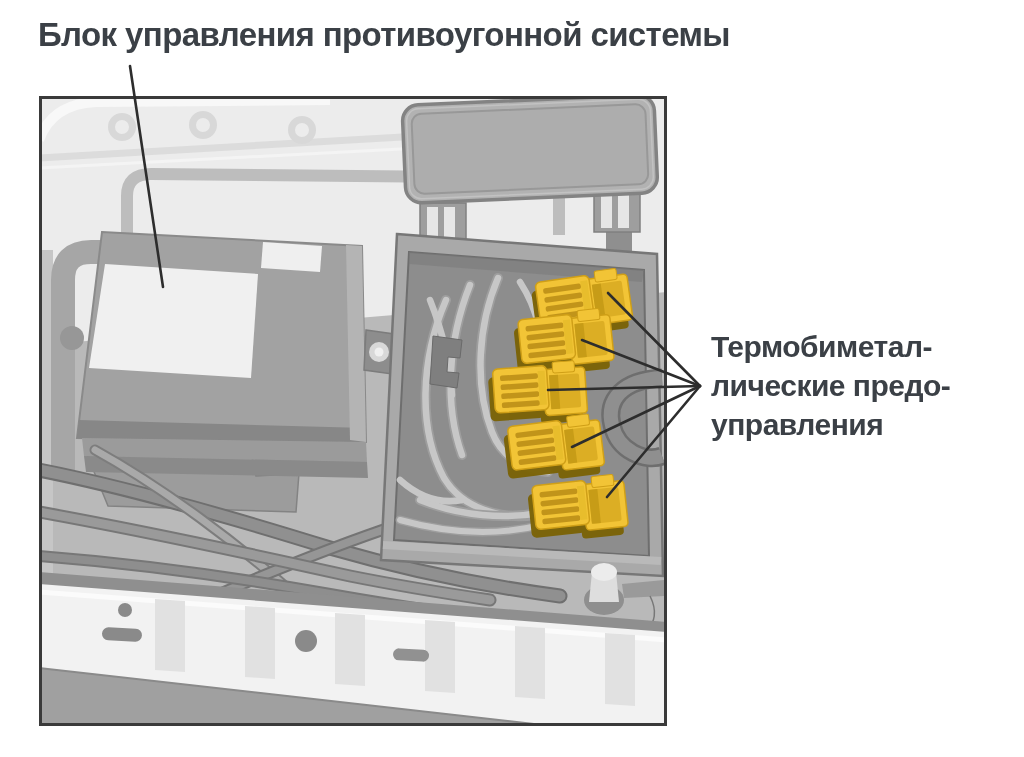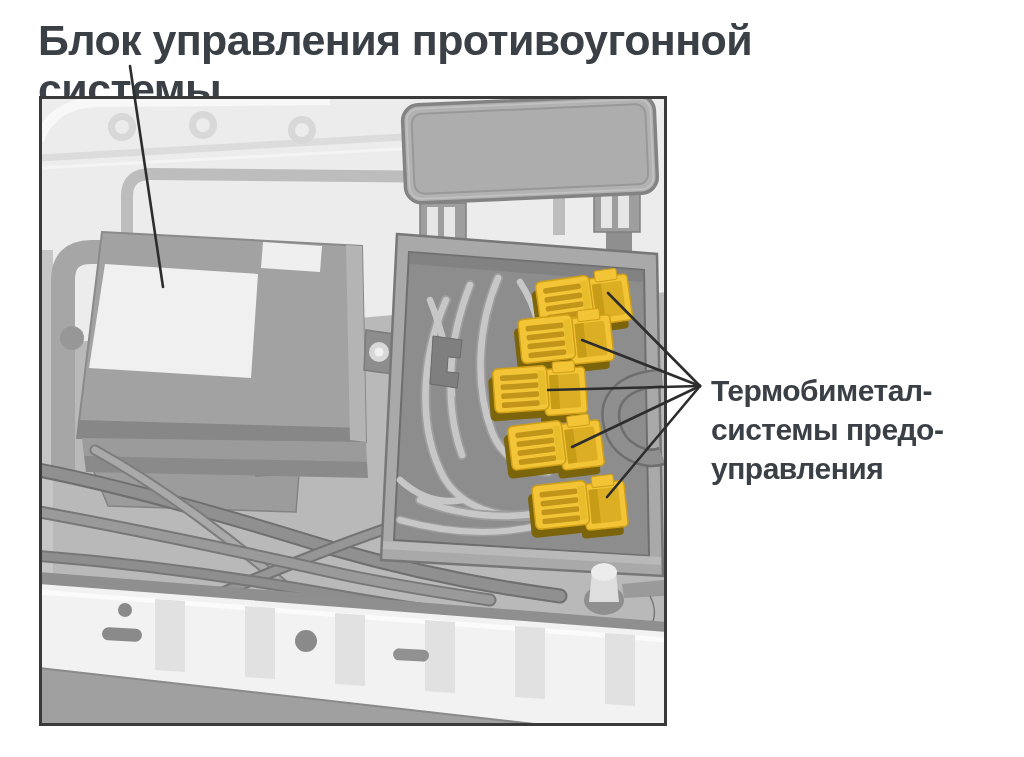--- a/index.html
+++ b/index.html
@@ -1,21 +1,21 @@
 <!DOCTYPE html>
 <html style="--fuse-yellow: #f2c436; --fuse-ridge: #c1941a; --fuse-inner: #dcae24; --fuse-shadow: #7b6306; --leader-line: #2d2d2d; --label-text: #3b4046; --frame-border: #3a3a3a;"><head>
 <meta charset="utf-8">
 <style>
   html,body{margin:0;padding:0;background:#ffffff;}
   #page{position:relative;width:1024px;height:757px;background:#ffffff;overflow:hidden;
         font-family:"Liberation Sans",sans-serif;}
   .figure-title{position:absolute;left:38px;top:16px;width:720px;
-        font-size:43px;font-weight:700;letter-spacing:-0.6px;color:#3b4046;}
+        font-size:33px;font-weight:700;letter-spacing:-0.6px;color:#3b4046;}
   .callout{position:absolute;left:711px;top:327px;width:300px;
-        font-size:30px;font-weight:700;letter-spacing:-0.5px;line-height:39px;color:#3b4046;margin-top:44px;}
+        font-size:30px;font-weight:700;letter-spacing:-0.5px;line-height:39px;color:#3b4046;}
   .callout div{white-space:nowrap;}
   #art{position:absolute;left:39px;top:96px;width:628px;height:630px;}
   #overlay{position:absolute;left:0;top:0;width:1024px;height:757px;pointer-events:none;}
   .fuse-main{fill:var(--fuse-yellow,#f2c436);stroke:#cf9f17;stroke-width:1.5;}
   .fuse-tab{fill:var(--fuse-yellow,#f2c436);stroke:#cf9f17;stroke-width:1;}
   .fuse-ridge{fill:var(--fuse-ridge,#c1941a);}
   .fuse-inner{fill:var(--fuse-inner,#dcae24);}
   .fuse-inner-sh{fill:#c79c17;}
   .fuse-hl{fill:#e8bd2c;}
   .fuse-shadow{fill:var(--fuse-shadow,#7b6306);opacity:.96;}
@@ -23,21 +23,21 @@
 </style>
 </head>
 <body>
 
 <div id="page">
 
   <div class="figure-title">Блок управления противоугонной системы</div>
 
   <div class="callout">
     <div>Термобиметал-</div>
-    <div>системы предо-</div>
+    <div>лические предо-</div>
     <div>управления</div>
   </div>
 
   <svg id="art" viewBox="39 96 628 630">
     <defs>
       <g id="fuse-sym">
         <g class="fuse-shadow" transform="translate(-5,8)">
           <rect x="0" y="4" width="54" height="44" rx="5"></rect>
           <rect x="50" y="8" width="42" height="46" rx="4"></rect>
         </g>

